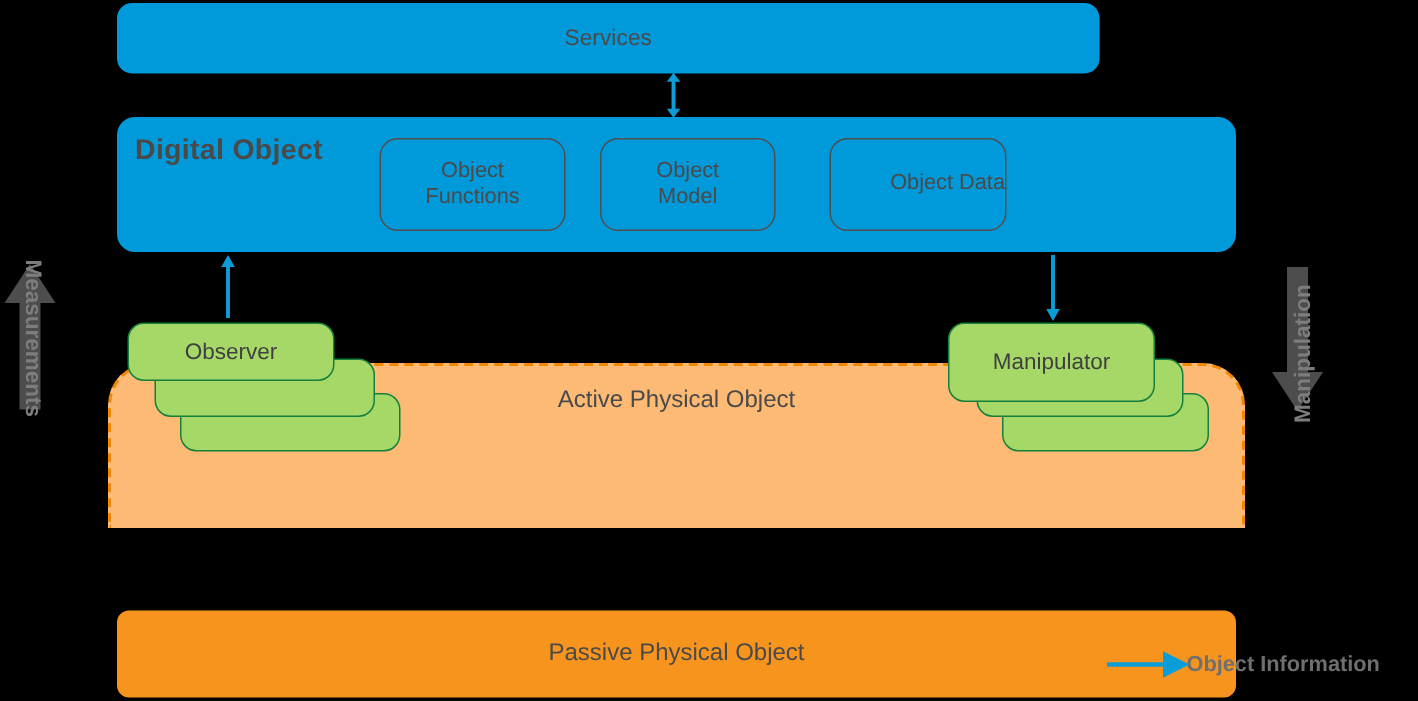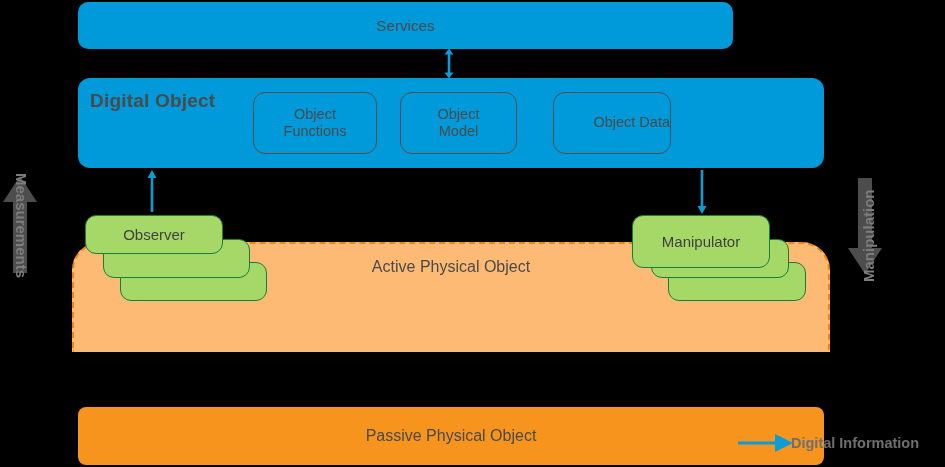--- a/index.html
+++ b/index.html
@@ -157,16 +157,16 @@
     <g>
       <line x1="738" y1="443" x2="778" y2="443" stroke="#0B9DD8" stroke-width="3" marker-end="url(#legend-head)"></line>
     </g>
   </svg>
 
   <div class="side-label" id="measurements-label">Measurements</div>
   <div class="side-label" id="manipulation-label">Manipulation</div>
 
   <div id="legend">
     <span style="width:48px"></span>
-    <span id="legend-label">Digital Information</span>
+    <span id="legend-label">Object Information</span>
   </div>
 
 </div>
 
 </body></html>

